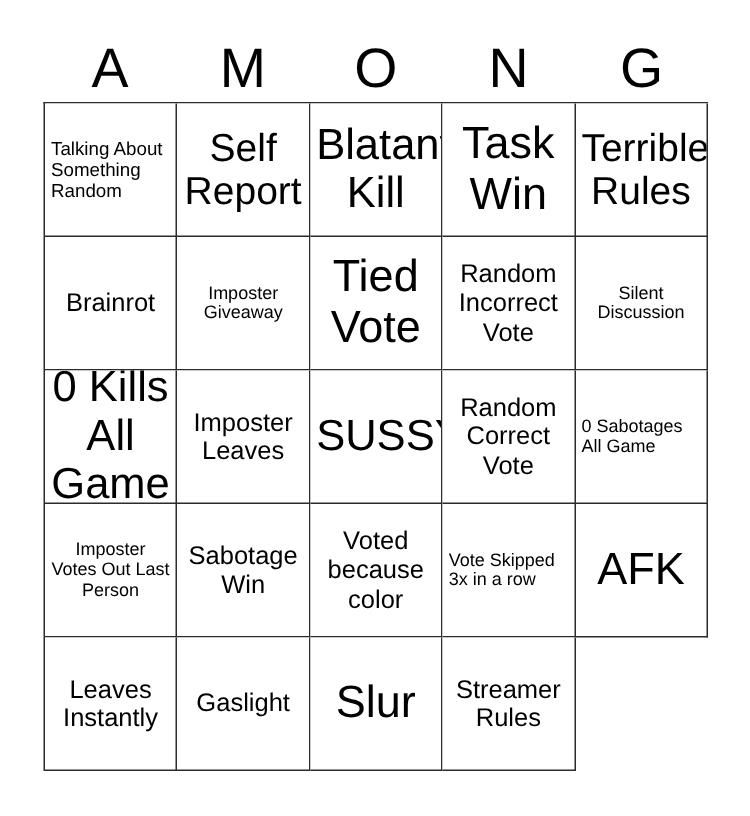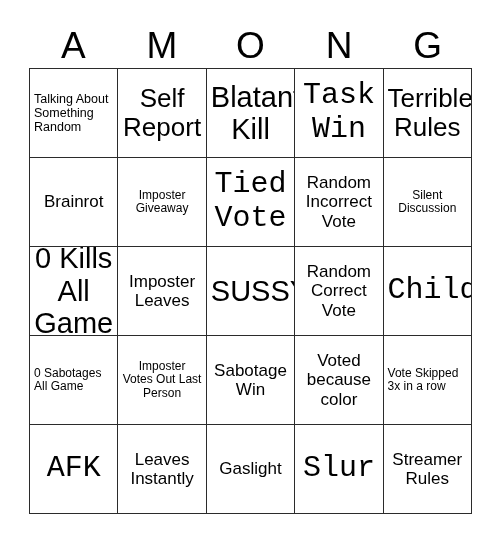--- a/index.html
+++ b/index.html
@@ -82,21 +82,21 @@
   .align-center .cell-text { text-align: center; }
   .align-left { justify-content: flex-start; }
   .align-left .cell-text { text-align: left; }
 
   
   .fs-xs  .cell-text { font-size: 12.5px; }
   .fs-sm  .cell-text { font-size: 12px; }
   .fs-md  .cell-text { font-size: 17px; }
   .fs-lg  .cell-text { font-size: 29px; }
   .fs-xl  .cell-text { font-size: 26px; }
-  .fs-xxl .cell-text { font-size: 30px; font-family: Liberation Mono, monospace; }
+  .fs-xxl .cell-text { font-size: 30px; }
 </style>
 </head>
 <body>
 
 <div id="card">
 
   <div id="header-row">
     <div class="header-letter">A</div>
     <div class="header-letter">M</div>
     <div class="header-letter">O</div>
@@ -140,23 +140,20 @@
       </div>
       <div class="cell align-center fs-md">
         <span class="cell-text">Imposter Leaves</span>
       </div>
       <div class="cell align-center fs-lg">
         <span class="cell-text">SUSSY</span>
       </div>
       <div class="cell align-center fs-md">
         <span class="cell-text">Random Correct Vote</span>
       </div>
-      <div class="cell align-center fs-xxl">
-        <span class="cell-text">Child</span>
-      </div>
       <div class="cell align-left fs-sm">
         <span class="cell-text">0 Sabotages All Game</span>
       </div>
       <div class="cell align-center fs-sm">
         <span class="cell-text">Imposter Votes Out Last Person</span>
       </div>
       <div class="cell align-center fs-md">
         <span class="cell-text">Sabotage Win</span>
       </div>
       <div class="cell align-center fs-md">

